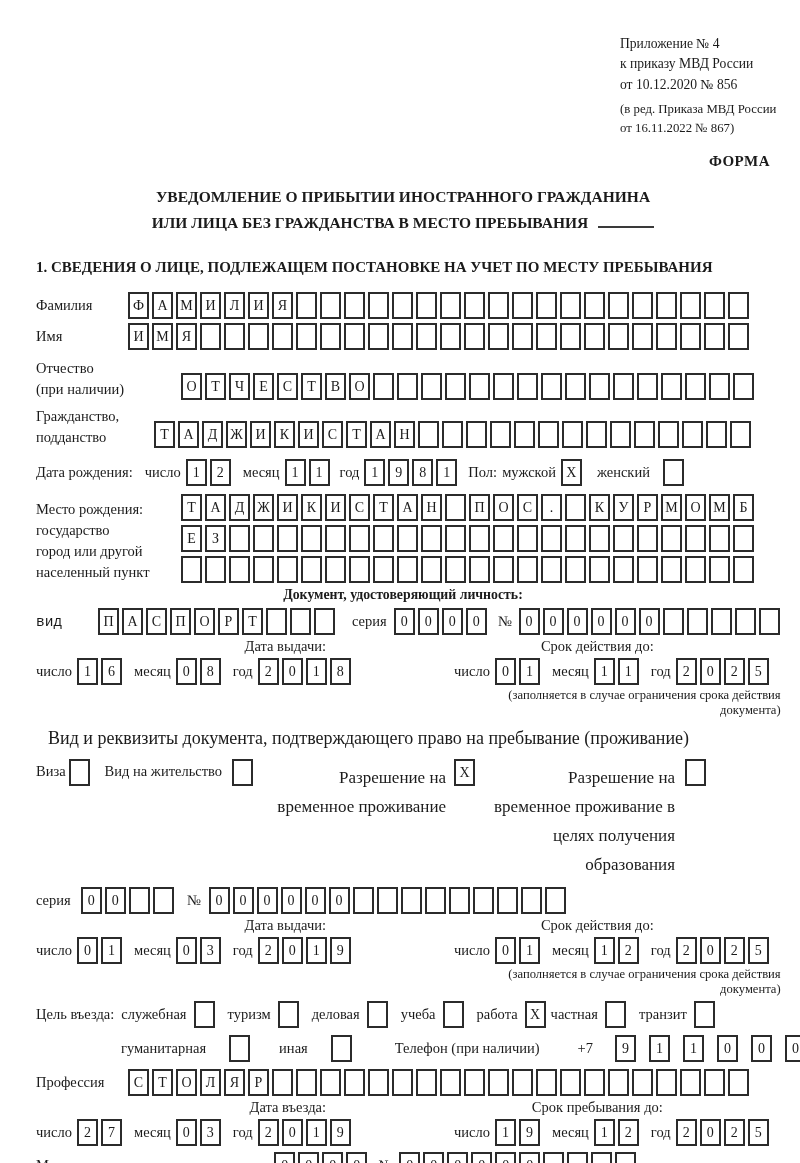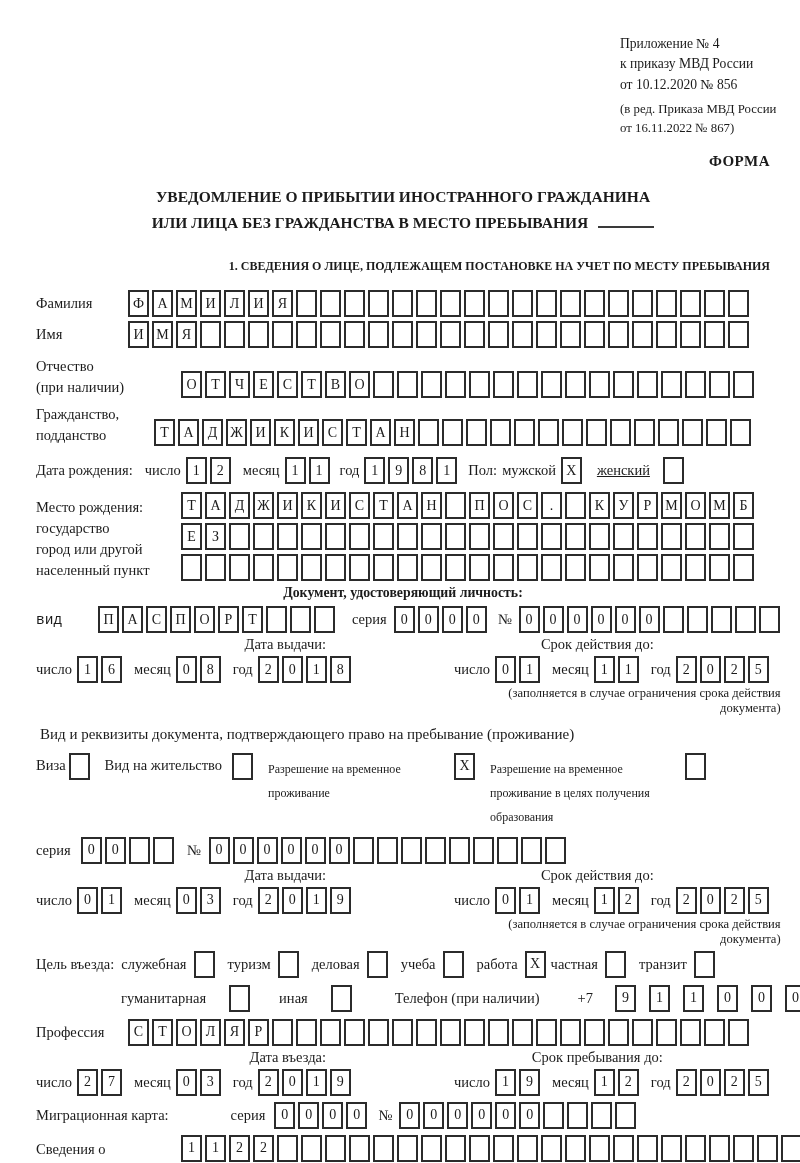--- a/index.html
+++ b/index.html
@@ -5,21 +5,21 @@
   html,body{margin:0;padding:0;background:#fff;}
   .page{width:800px;min-height:1163px;box-sizing:border-box;background:#fff;
         padding:34px 30px 28px 36px;font-family:"Liberation Serif","DejaVu Serif",serif;color:#1b1b1b;}
   
   .hdr-block{margin-left:584px;width:186px;font-size:13.6px;line-height:1.5;}
   .hdr-block .amend{font-size:12.8px;margin-top:5px;line-height:1.45;}
   .form-label{text-align:right;font-weight:bold;font-size:15px;margin-top:16px;letter-spacing:.5px;}
   
   .title{text-align:center;font-weight:bold;font-size:15.5px;line-height:1.65;margin-top:14px;}
   .title-underline{display:inline-block;width:56px;border-bottom:2.5px solid #3a3a3a;height:14px;margin-left:10px;}
-  .sec-heading{text-align:right;font-weight:bold;font-size:12px;margin:24px 0 16px;}
+  .sec-heading{text-align:left;font-weight:bold;font-size:15px;margin:24px 0 16px;}
   
   .frow{display:flex;align-items:center;margin-bottom:4px;}
   .frow.top{align-items:flex-end;}
   .grid{display:flex;flex:none;}
   .cell{box-sizing:border-box;width:21px;height:27px;border:2px solid #2b2b2b;margin-right:3px;flex:none;
         display:flex;align-items:center;justify-content:center;font-size:14px;line-height:1;background:#fff;}
   .lbl{font-size:14.5px;flex:none;}
   .w92{width:92px;} .w118{width:118px;} .w145{width:145px;}
   .lblcol{flex:none;padding-top:4px;}
   .lblcol div{line-height:21px;font-size:14.5px;}
@@ -29,24 +29,24 @@
   .dcol-l{width:400px;flex:none;}
   .dcol-r{flex:1;padding-left:18px;}
   .dhead{text-align:center;font-size:14.5px;margin-bottom:3px;}
   .dcol-l .dhead{padding-right:110px;text-align:right;}
   .dcol-r .dhead{padding-right:40px;}
   .dline{display:flex;align-items:center;}
   .dlabel{font-size:14.5px;margin-right:5px;flex:none;}
   .dline .grid{margin-right:9px;}
   .dnote{font-size:12.6px;text-align:right;margin-top:3px;}
   
-  .intro{font-size:15px;margin:7px 4px 7px;line-height:1.5;}
+  .intro{font-size:18px;margin:7px 12px 7px;line-height:1.5;}
   .cbrow{display:flex;align-items:flex-start;margin-bottom:8px;}
   .cbrow .lbl{padding-top:4px;}
-  .optlbl{text-align:left;font-size:12px;line-height:24px;flex:none;padding-top:4px;}
+  .optlbl{text-align:right;font-size:17px;line-height:29px;flex:none;padding-top:4px;}
   .cbrow1{display:flex;align-items:center;margin-bottom:7px;}
   .cbrow1 .lbl{margin-right:7px;}
   .cbrow1 .cell{margin-right:13px;}
   .ml12{margin-left:12px;}
   .reps{display:flex;align-items:flex-start;margin-top:6px;}
 </style>
 </head>
 <body>
 
 <div class="page">
@@ -215,21 +215,21 @@
     <span class="dlabel">год</span>
     <div class="grid" style="margin-right:8px;">
         <div class="cell">1</div>
         <div class="cell">9</div>
         <div class="cell">8</div>
         <div class="cell">1</div>
       </div>
     <span class="lbl">Пол:</span>
     <span class="dlabel" style="margin-left:5px;">мужской</span>
     <div class="cell">X</div>
-    <span class="dlabel" style="margin-left:12px;text-decoration:underline;">женский</span>
+    <span class="dlabel" style="margin-left:12px;">женский</span>
     <div class="cell" style="margin-left:8px;"></div>
   </div>
 
   <div class="frow top stackrows" style="margin-bottom:2px;">
     <div class="lblcol w145">
       <div>Место рождения:</div>
       <div>государство</div>
       <div>город или другой</div>
       <div>населенный пункт</div>
     </div>

